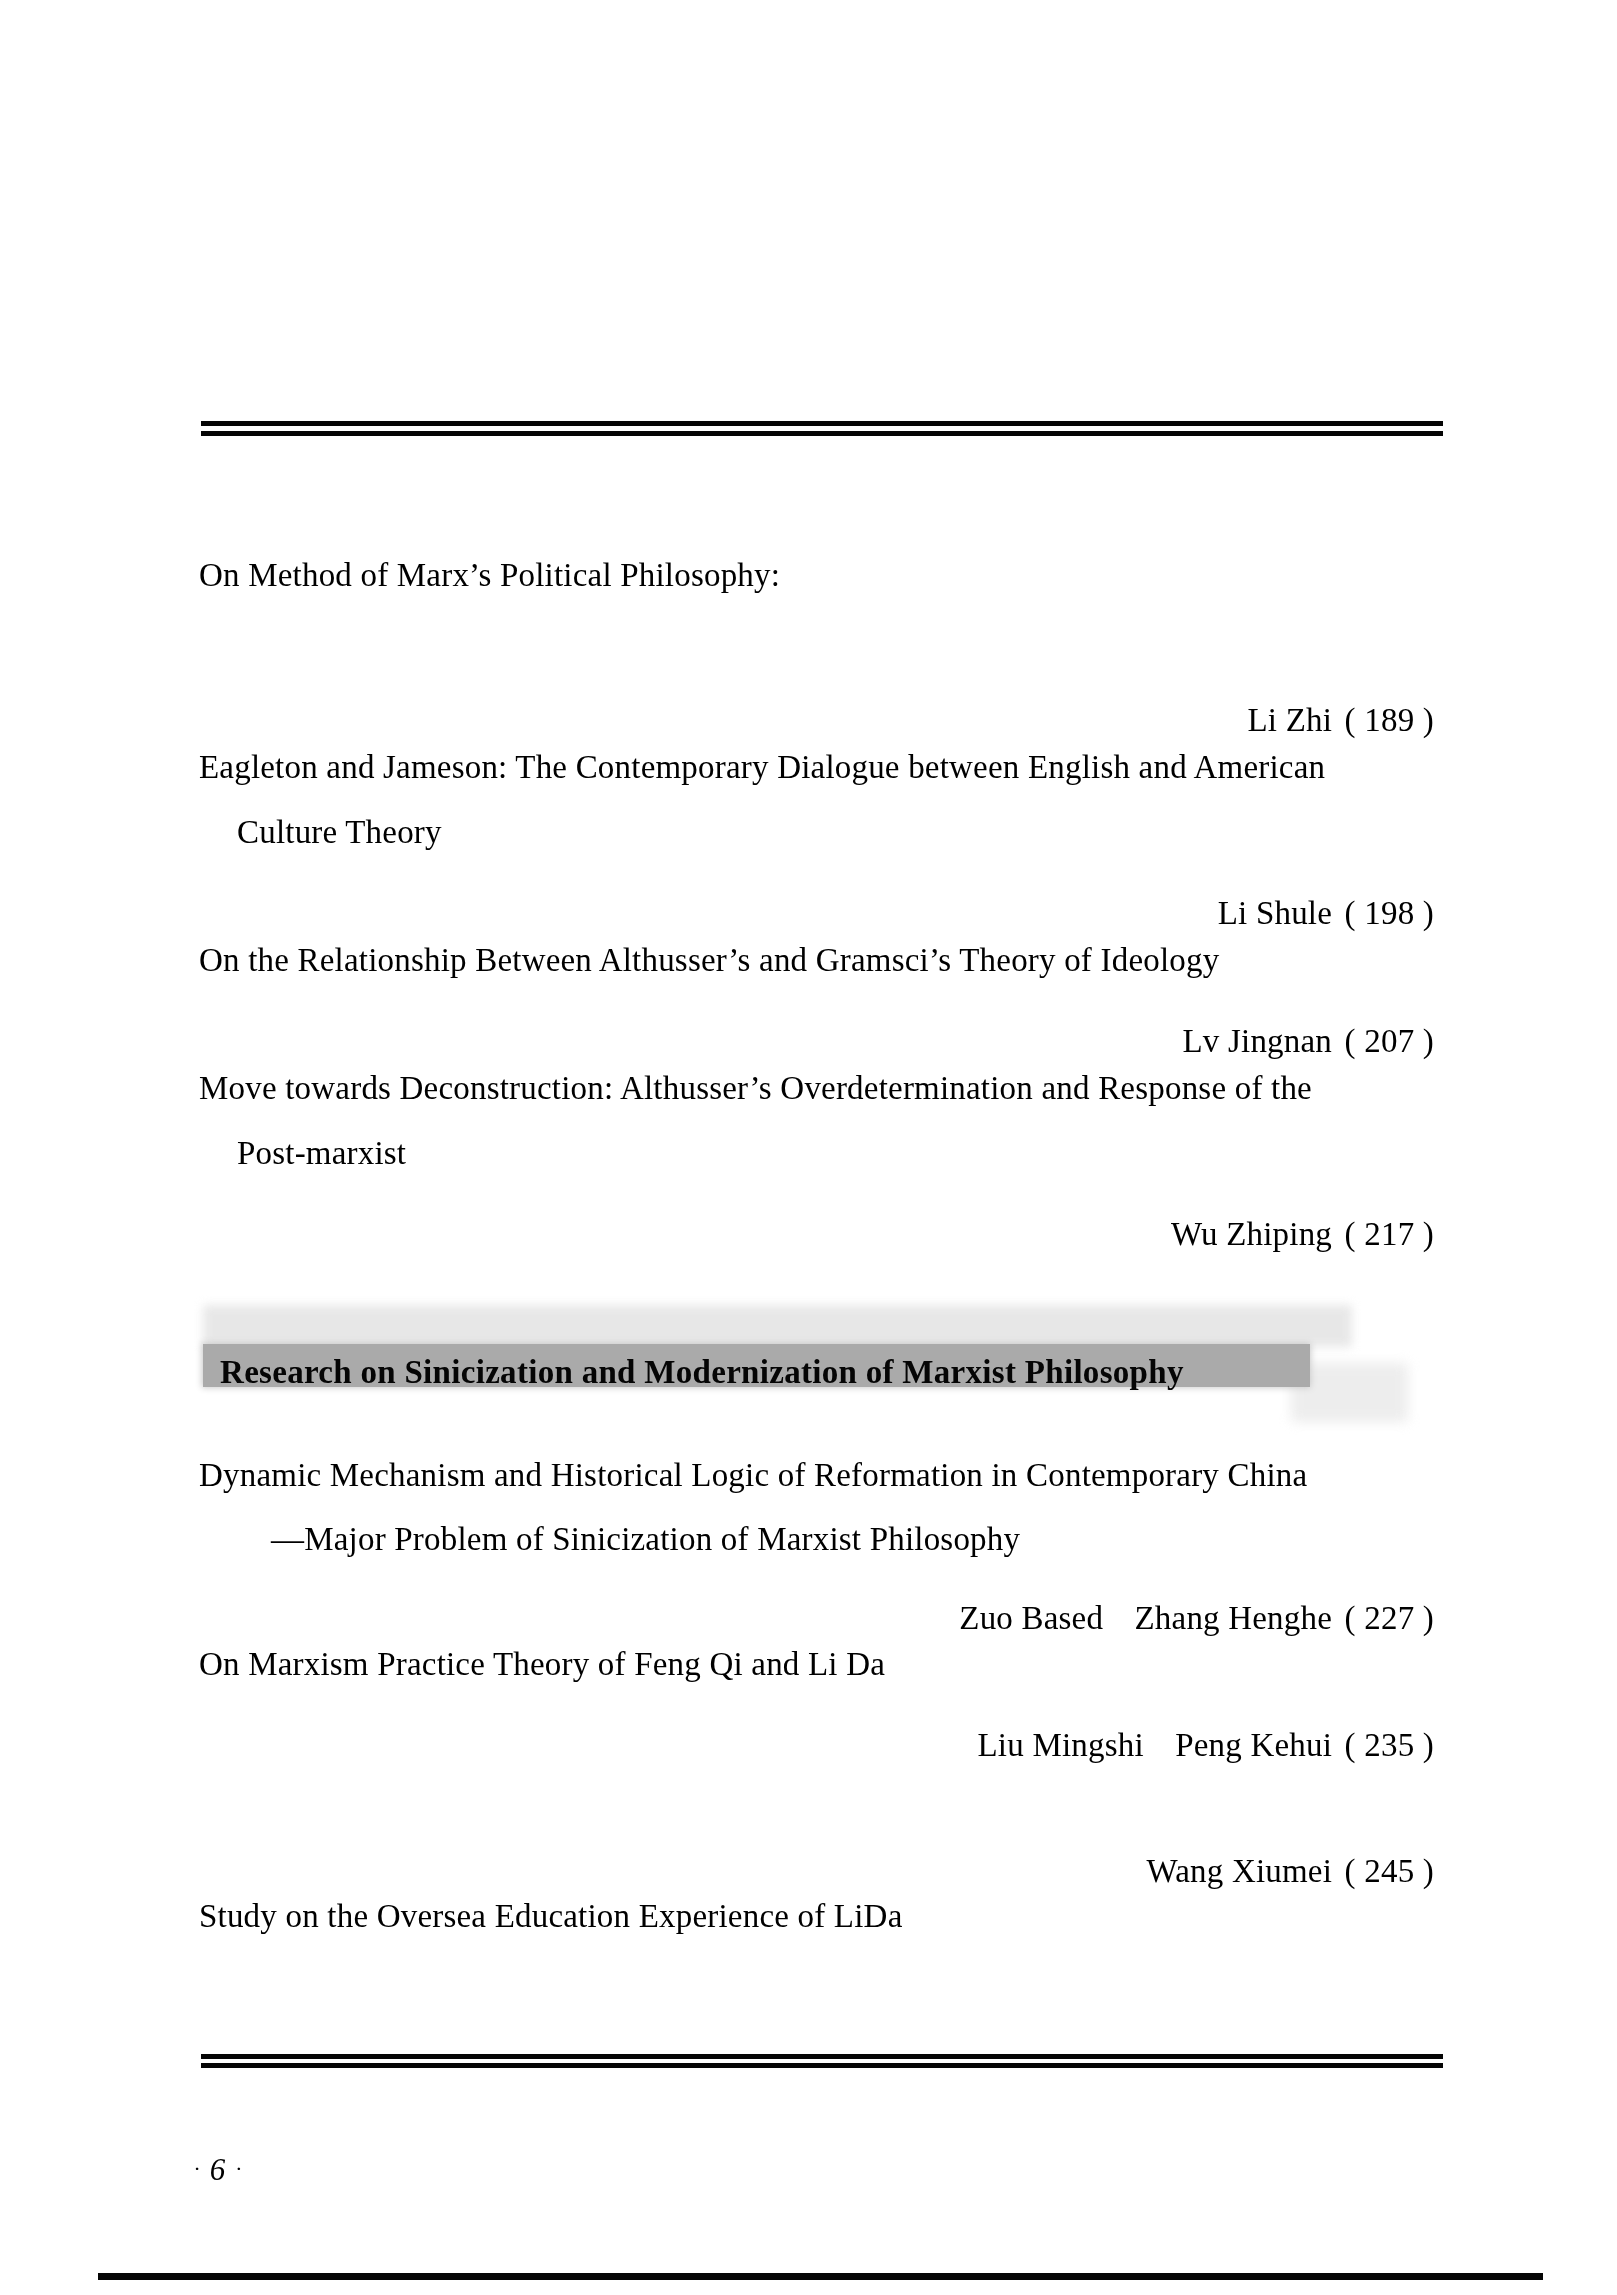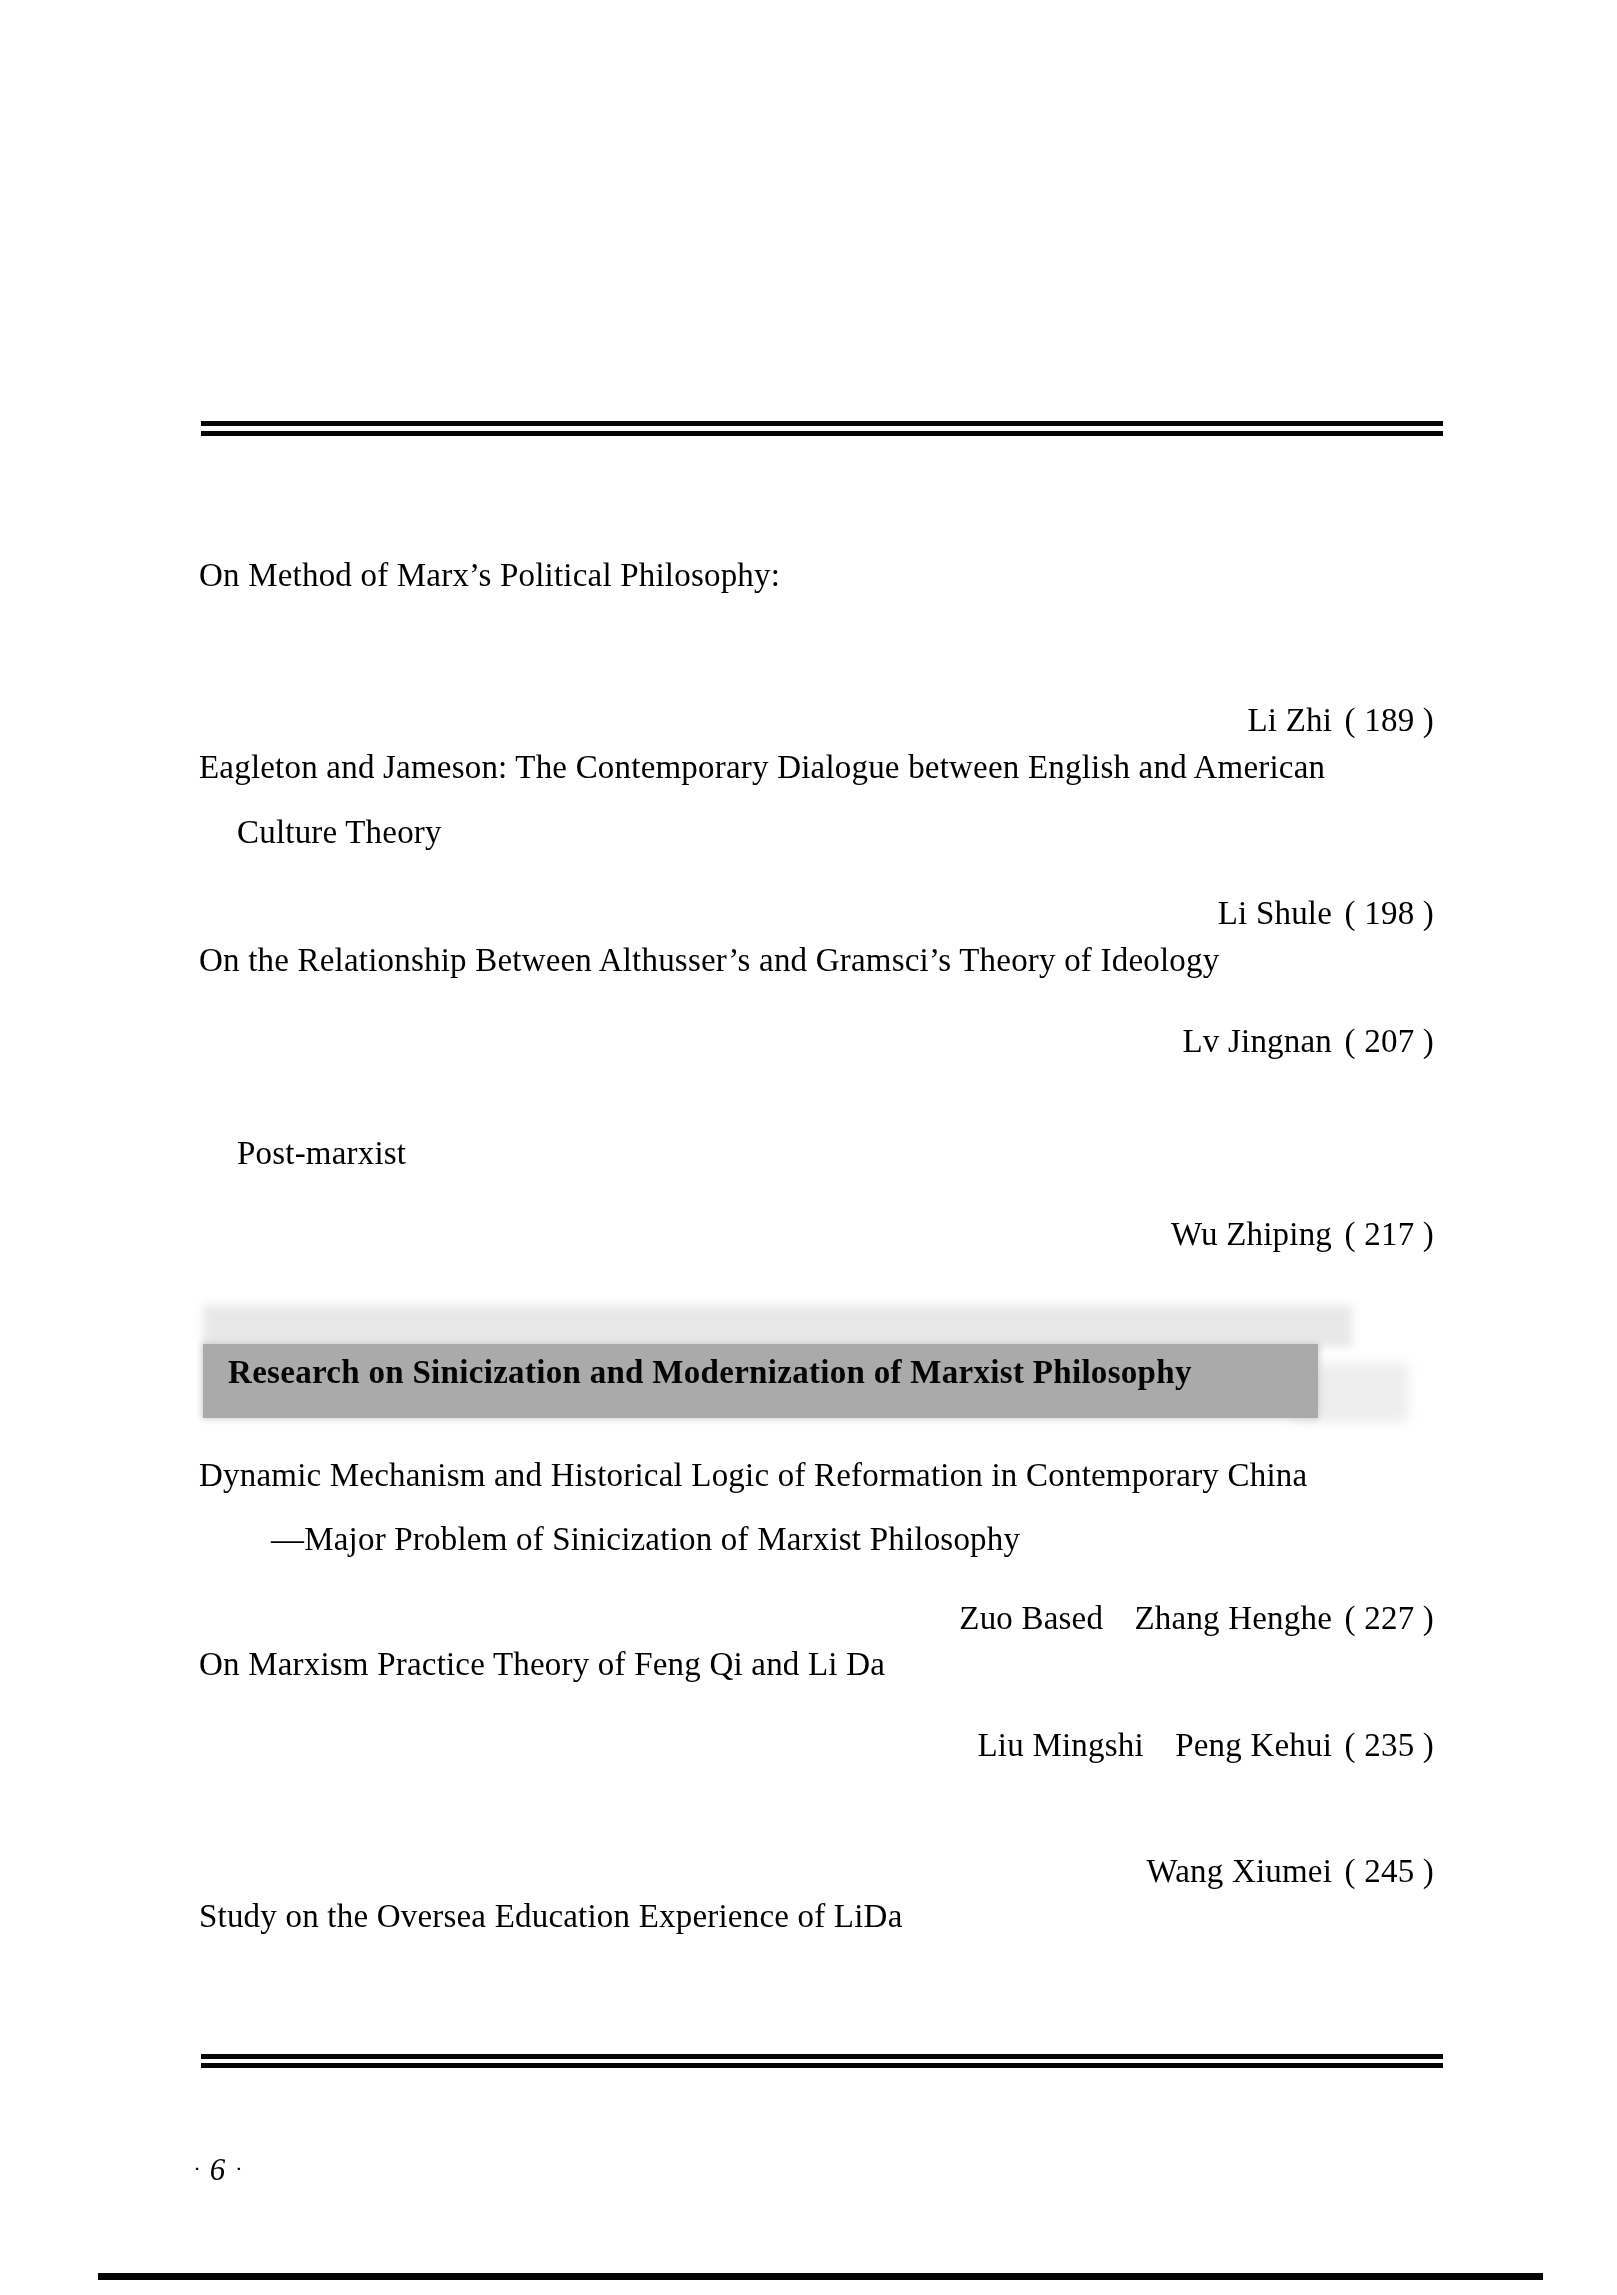--- a/index.html
+++ b/index.html
@@ -64,24 +64,23 @@
     height: 59px;
     background: #e6e6e6;
     filter: blur(5.9px);
     opacity: 0.7;
   }
   #section-banner {
     position: absolute;
     left: 203px;
     top: 1344px;
     width: 1107px;
-    height: 74px;
+    height: 43px;
     background: #aaaaaa;
     box-shadow: 0 0 6.5px 1.3px #c9c9c9;
-    padding-left: 8px;
   }
   #section-banner .banner-text {
     display: block;
     padding-left: 17px;
     font-size: 33px;
     line-height: 57px;
     font-weight: bold;
     letter-spacing: 0.3px;
     white-space: nowrap;
     color: #050505;
@@ -118,20 +117,21 @@
     <div class="row cont" style="top:812px;"><span>Culture Theory</span></div>
     <div class="row author" style="top:875px;">
       <span class="author-name">Li Shule</span><span class="page-num">( 198 )</span>
     </div>
 
     <div class="row title" style="top:940px;"><span>On the Relationship Between Althusser’s and Gramsci’s Theory of Ideology</span></div>
     <div class="row author" style="top:1003px;">
       <span class="author-name">Lv Jingnan</span><span class="page-num">( 207 )</span>
     </div>
 
+    <div class="row title" style="top:1068px;"><span>Move towards Deconstruction: Althusser’s Overdetermination and Response of the</span></div>
     <div class="row cont" style="top:1133px;"><span>Post-marxist</span></div>
     <div class="row author" style="top:1196px;">
       <span class="author-name">Wu Zhiping</span><span class="page-num">( 217 )</span>
     </div>
 
     <div class="row subtitle" style="top:1519px;"><span>—Major Problem of Sinicization of Marxist Philosophy</span></div>
     <div class="row title" style="top:1455px;"><span>Dynamic Mechanism and Historical Logic of Reformation in Contemporary China</span></div>
     <div class="row author" style="top:1580px;">
       <span class="author-name">Zuo Based</span><span class="author-name">Zhang Henghe</span><span class="page-num">( 227 )</span>
     </div>

